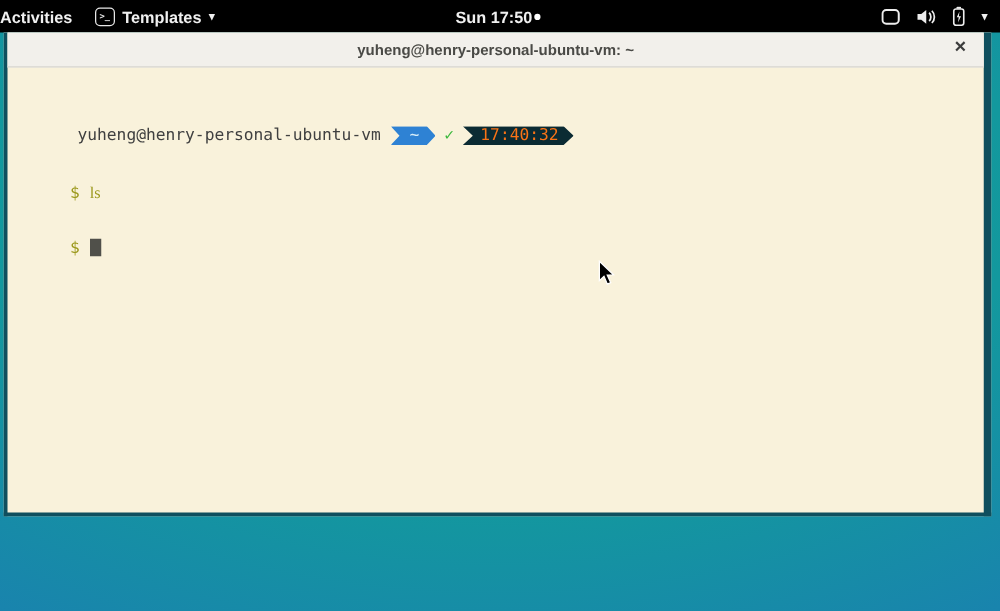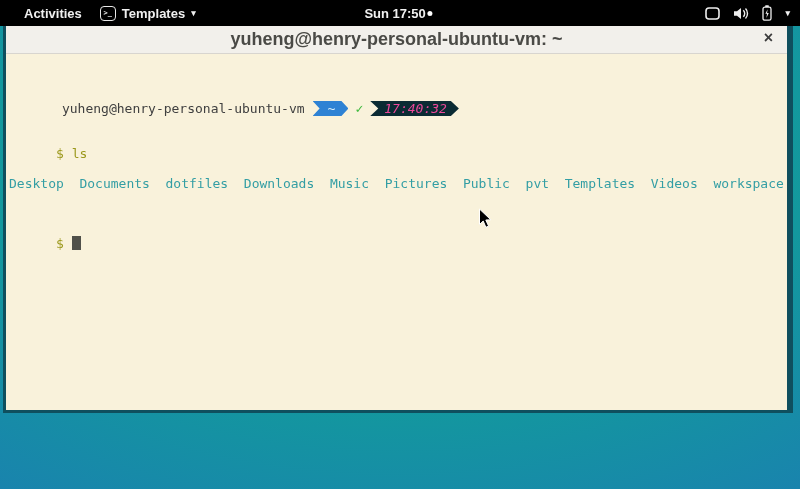--- a/index.html
+++ b/index.html
@@ -10,21 +10,21 @@
     background: radial-gradient(130% 125% at 50% 32%, #0fa18e 0%, #13989e 40%, #1b7db2 75%, #1d66ad 100%);
   }
 
   
   .topbar {
     position:absolute; top:0; left:0; width:800px; height:26px;
     background:#000; color:#f0f0f0;
     display:flex; align-items:center;
     font-size:13px; font-weight:bold;
   }
-  .tb-left { display:flex; align-items:center; gap:18px; padding-left:24px; }
+  .tb-left { display:flex; align-items:center; gap:18px; padding-left:0; }
   .activities { background:none; border:none; color:#f0f0f0; font:inherit; font-weight:bold; }
   .appmenu { display:flex; align-items:center; gap:6px; }
   .app-icon {
     width:16px; height:15px; border:1.5px solid #e8e8e8; border-radius:4px;
     font-size:7px; line-height:1; display:flex; align-items:center; justify-content:center;
     font-family:"DejaVu Sans Mono", monospace; font-weight:bold; color:#e8e8e8;
   }
   .caret { font-size:9px; line-height:1; }
   .tb-center {
     position:absolute; left:50%; top:0; transform:translateX(-52%);
@@ -37,47 +37,46 @@
   
   .window {
     position:absolute; left:3px; top:26px; width:790px; height:387px;
     border-left:3px solid #0f4f5e; border-right:6px solid #0f4f5e; border-bottom:3px solid #0f4f5e;
     background:#f9f2db;
   }
   .titlebar {
     height:28px; background:#f2f0eb; border-bottom:1px solid #d8d5cf;
     position:relative; display:flex; align-items:center; justify-content:center;
   }
-  .title { font-size:18px; font-weight:bold; color:#4a4a46; }
+  .title { font-size:12px; font-weight:bold; color:#4a4a46; }
   .close {
     position:absolute; right:14px; top:4px; background:none; border:none;
     font-size:16px; font-weight:bold; color:#3c3c3c; line-height:1;
   }
 
   
   .term {
     height:358px; padding-top:2px;
     font-family:"DejaVu Sans Mono", monospace; font-size:13px; line-height:15px;
     white-space:pre; overflow:hidden;
   }
   .line { height:15px; }
   .userhost { color:#404040; margin-left:9px; }
   .pl-seg { display:inline-block; height:15px; vertical-align:top; }
   .pl-blue {
     background:#2e82d4; color:#d5ecf9; padding:0 13px 0 15px; margin-left:8px;
     clip-path:polygon(0 0, calc(100% - 7px) 0, 100% 50%, calc(100% - 7px) 100%, 0 100%, 7px 50%);
   }
   .check { color:#3db93d; margin:0 7px; font-weight:bold; }
   .pl-dark {
-    background:#0b2b33; color:#ec4899; padding:0 12px 15px 14px;
+    background:#0b2b33; color:#f97316; padding:0 12px 15px 14px;
     clip-path:polygon(0 0, calc(100% - 8px) 0, 100% 50%, calc(100% - 8px) 100%, 0 100%, 8px 50%);
-    font-style:italic;
   }
   .dollar { color:#9c991d; margin-left:3px; }
-  .cmd { color:#9c991d; margin-left:8px; }
+  .cmd { color:#9c991d; margin-left:8px;font-family:Liberation Serif, serif; }
   .dirs { color:#339ea4; margin-left:3px; }
   .cursor {
     display:inline-block; width:9px; height:14px; background:#50504a;
     vertical-align:top; margin-left:8px;
   }
 
   
   .pointer { position:absolute; left:478px; top:208px; pointer-events:none; }
 </style>
 </head>
@@ -127,21 +126,20 @@
     <span class="title">yuheng@henry-personal-ubuntu-vm: ~</span>
     <button class="close">×</button>
   </div>
   <div class="term">
     <div class="line">
       <span class="userhost">yuheng@henry-personal-ubuntu-vm</span><span class="pl-seg pl-blue"><span>~</span></span><span class="check">✓</span><span class="pl-seg pl-dark"><span>17:40:32</span></span>
     </div>
     <div class="line">
       <span class="dollar">$</span><span class="cmd">ls</span>
     </div>
-    <div class="line dirs">Desktop  Documents  dotfiles  Downloads  Music  Pictures  Public  pvt  Templates  Videos  workspace</div>
     <div class="line">
       <span class="dollar">$</span><span class="cursor"></span>
     </div>
   </div>
 </div>
 
 <div class="pointer">
   <svg width="15" height="22" viewBox="0 0 15 22">
     <path d="M1.5 1 L1.5 16.5 L5.2 13 L7.9 19.3 L10.6 18.1 L7.8 12 L12.8 11.8 Z" fill="#000000" stroke="#ffffff" stroke-width="1"></path>
   </svg>

